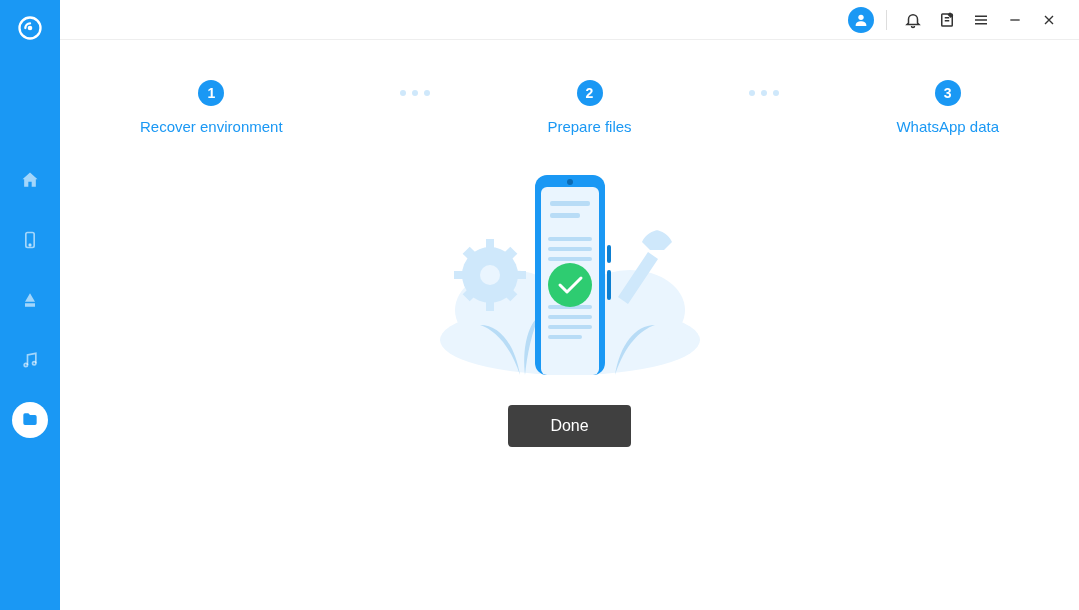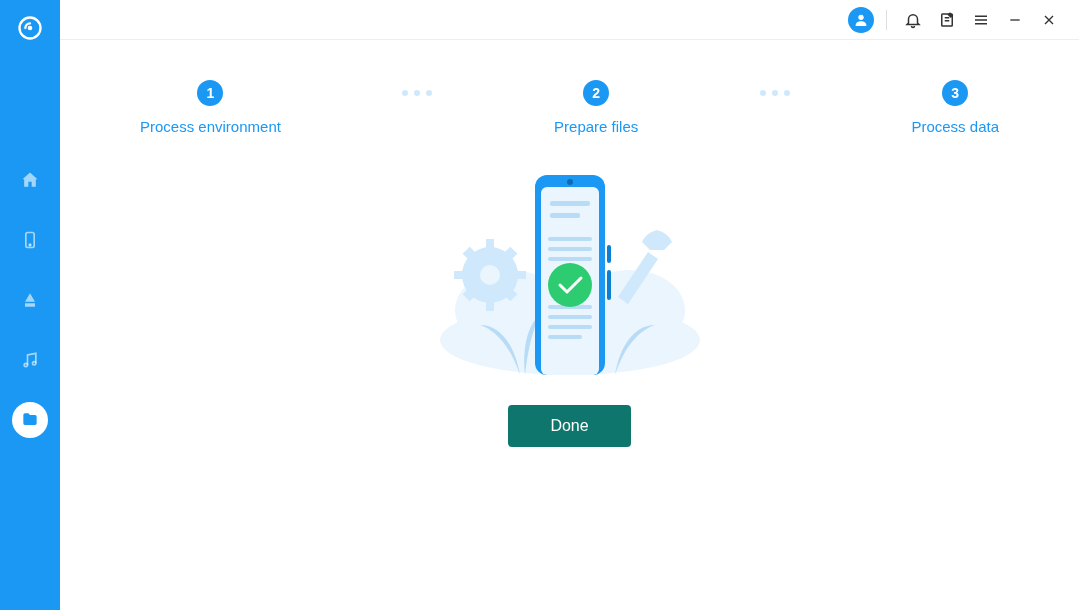--- a/index.html
+++ b/index.html
@@ -24,21 +24,21 @@
 .step-num { width: 26px; height: 26px; border-radius: 50%; background: #1a98f4; color: #fff; display: flex; align-items: center; justify-content: center; font-size: 14px; font-weight: 600; margin-bottom: 12px; }
 .step-label { color: #1a98f4; font-size: 15px; }
 .dots { display: flex; gap: 6px; margin-top: 10px; }
 .dot { width: 6px; height: 6px; border-radius: 50%; background: #cfe8fb; }
 
 .illustration { width: 300px; height: 210px; position: relative; margin-bottom: 30px; }
 
 .instruction { max-width: 620px; text-align: center; font-size: 14px; color: #555; line-height: 1.6; margin-bottom: 50px; }
 .instruction a { color: #1a98f4; text-decoration: none; cursor: pointer; }
 
-.done-btn { padding: 12px 42px; background: #0f766e; color: #fff; border: none; font-size: 16px; border-radius: 4px; cursor: pointer; }
+.done-btn { padding: 12px 42px; background: #404040; color: #fff; border: none; font-size: 16px; border-radius: 4px; cursor: pointer; }
 </style>
 </head>
 <body>
 
 <div class="sidebar">
   <div class="logo">
     <svg viewBox="0 0 24 24" fill="none" stroke="#fff" stroke-width="2">
         <circle cx="12" cy="12" r="9"></circle>
         <path d="M8 12c0-2.2 1.8-4 4-4" stroke-linecap="round"></path>
         <circle cx="12" cy="12" r="2" fill="#fff" stroke="none"></circle>
@@ -110,39 +110,39 @@
       <svg width="16" height="16" viewBox="0 0 24 24" stroke="currentColor" stroke-width="2">
           <path d="M6 6l12 12M18 6L6 18"></path>
         </svg>
     </div>
   </div>
 
   <div class="content">
     <div class="steps">
       <div class="step">
         <div class="step-num">1</div>
-        <div class="step-label">Process environment</div>
+        <div class="step-label">Recover environment</div>
       </div>
       <div class="dots">
           <div class="dot"></div>
           <div class="dot"></div>
           <div class="dot"></div>
         </div>
       <div class="step">
         <div class="step-num">2</div>
         <div class="step-label">Prepare files</div>
       </div>
       <div class="dots">
           <div class="dot"></div>
           <div class="dot"></div>
           <div class="dot"></div>
         </div>
       <div class="step">
         <div class="step-num">3</div>
-        <div class="step-label">Process data</div>
+        <div class="step-label">WhatsApp data</div>
       </div>
     </div>
 
     <div class="illustration">
       <svg viewBox="0 0 300 210" width="300" height="210">
 
         <ellipse cx="150" cy="175" rx="130" ry="35" fill="#eaf5fe"></ellipse>
         <ellipse cx="90" cy="145" rx="55" ry="40" fill="#eaf5fe"></ellipse>
         <ellipse cx="210" cy="145" rx="55" ry="40" fill="#eaf5fe"></ellipse>
 

